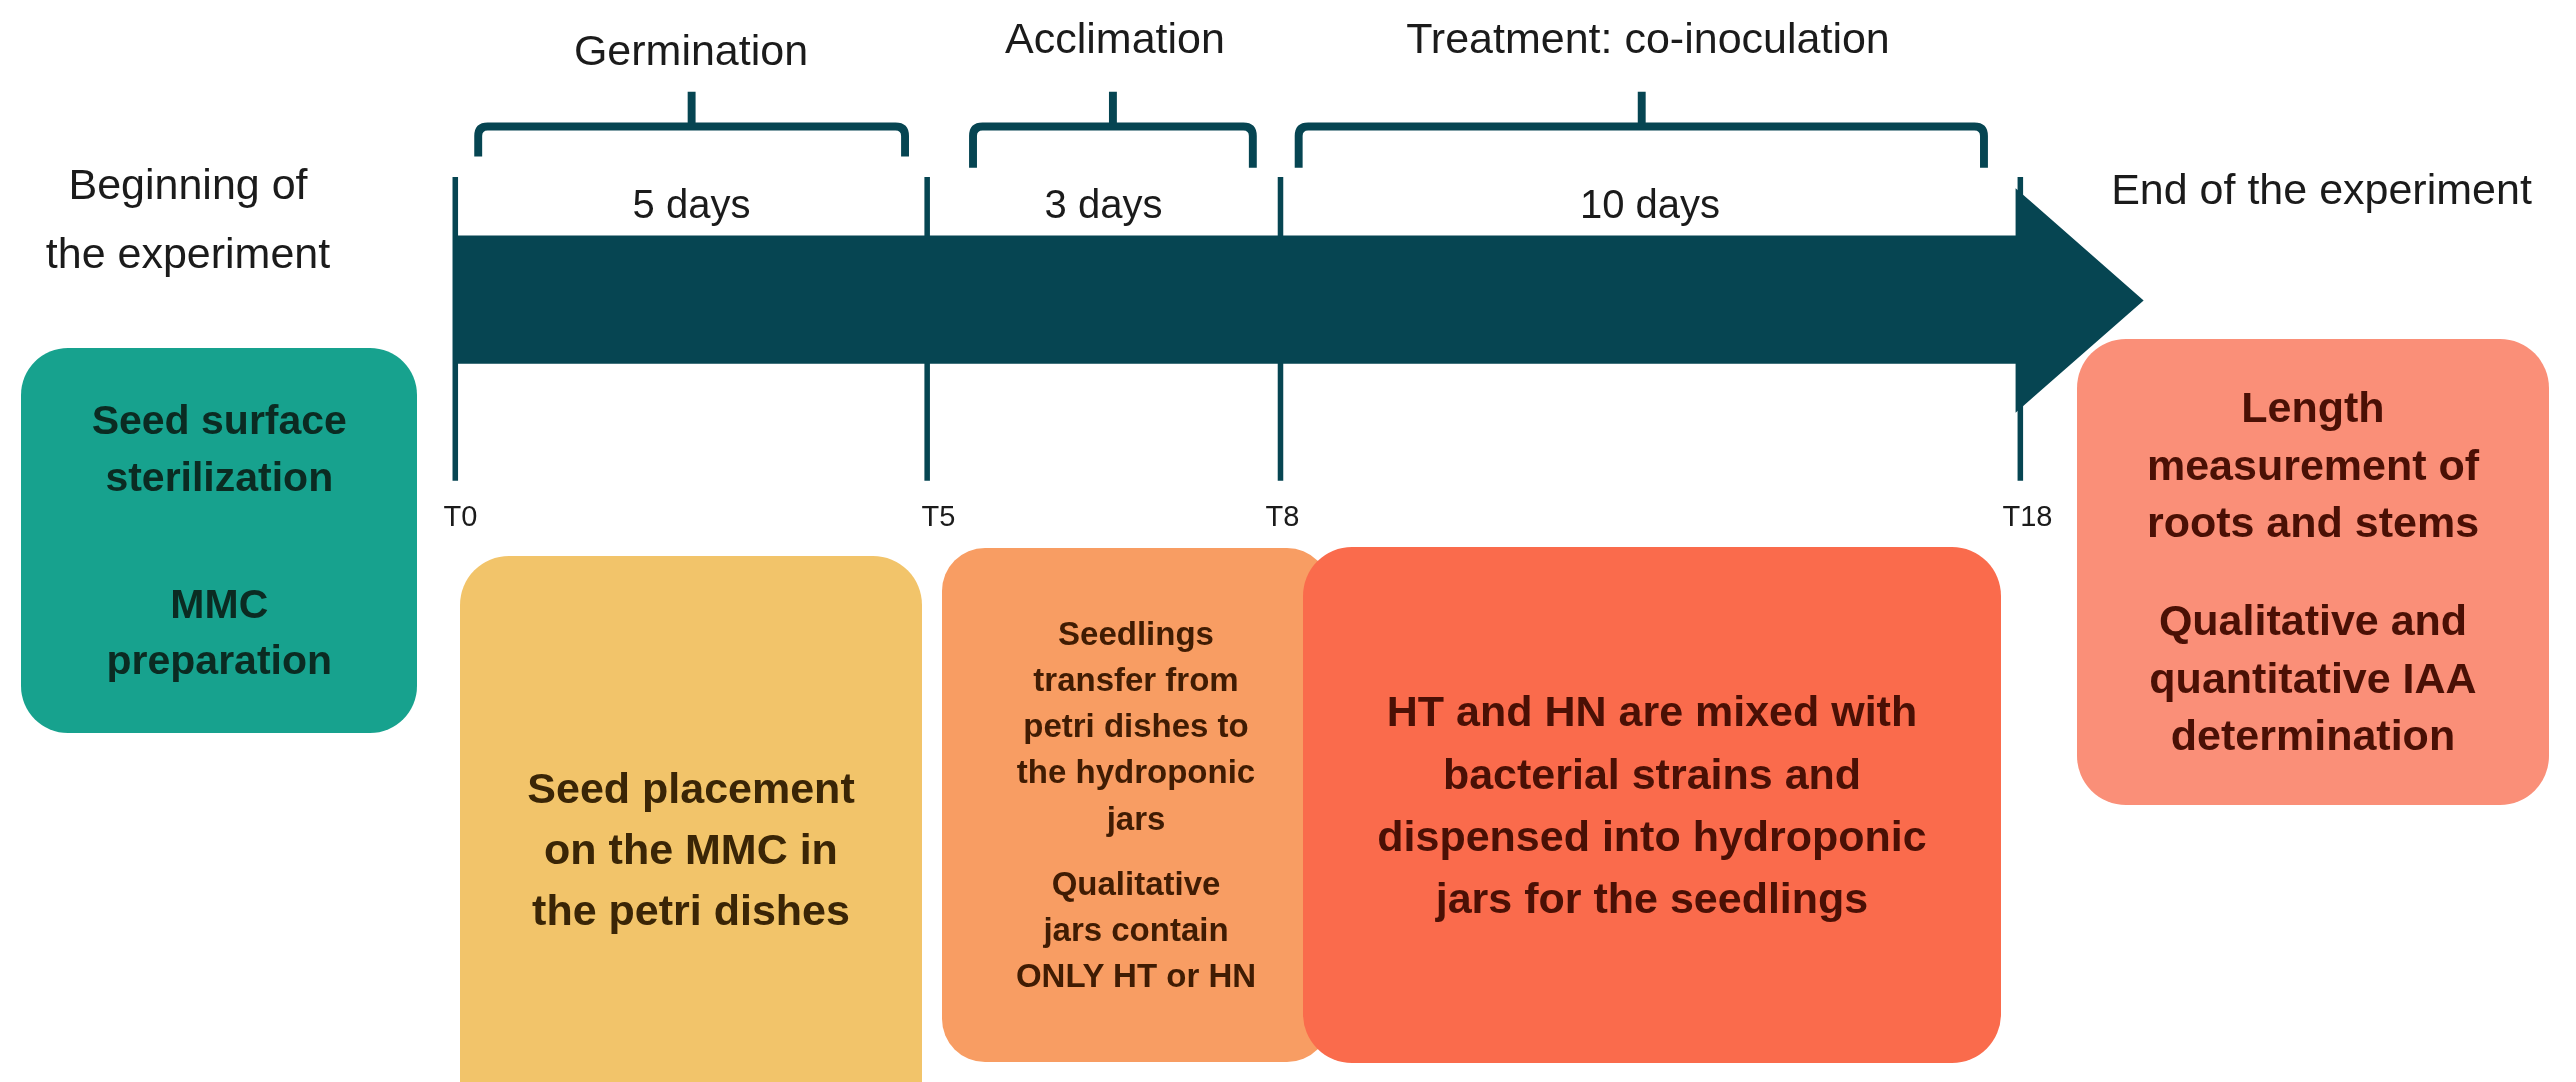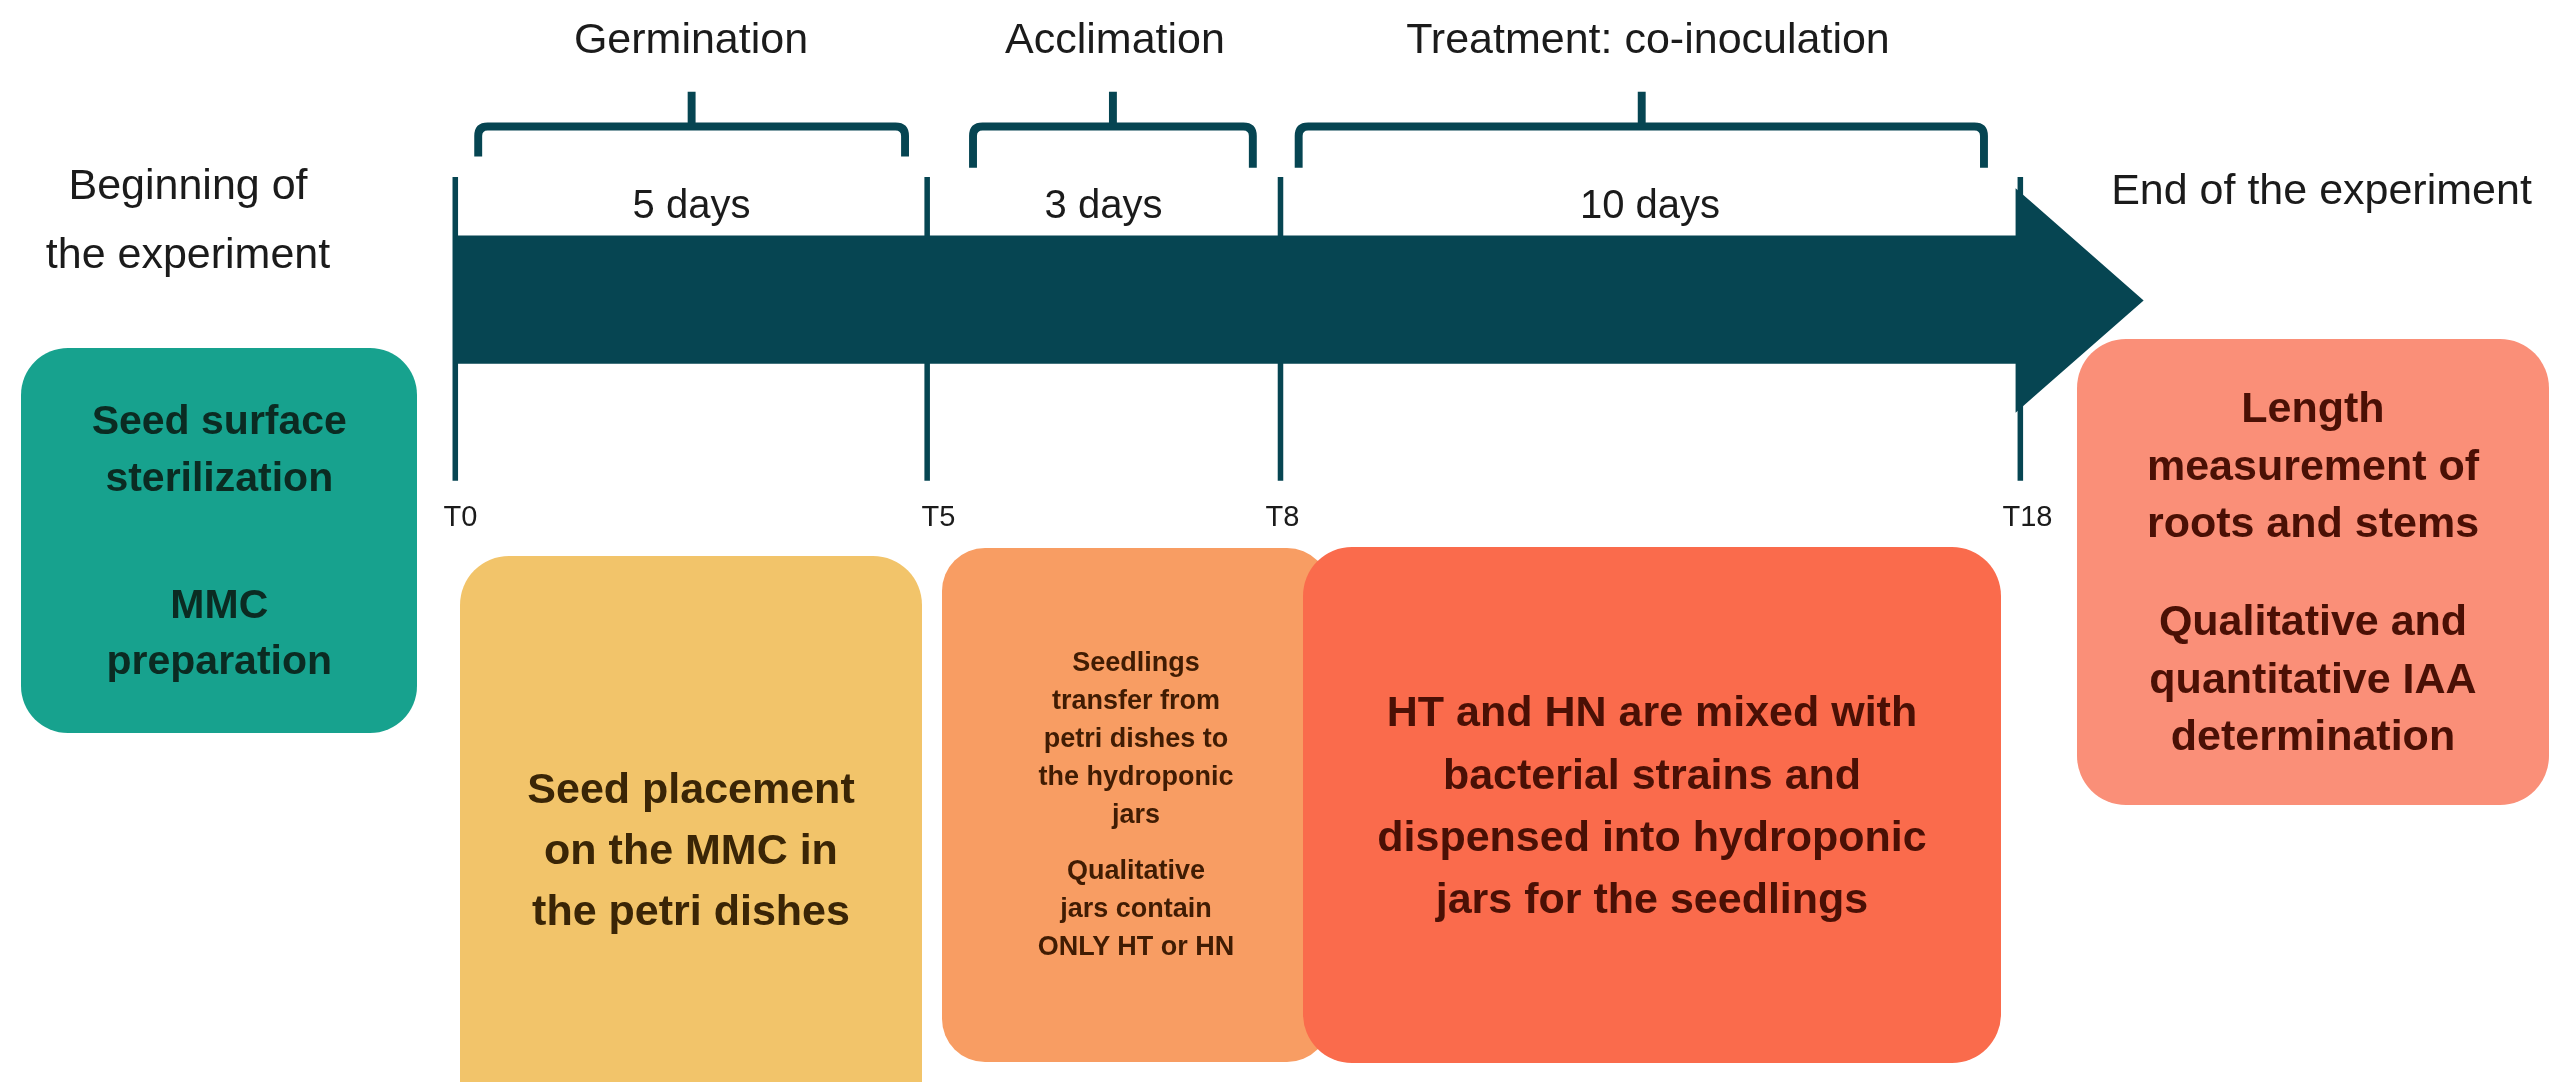--- a/index.html
+++ b/index.html
@@ -38,21 +38,21 @@
     font-size:41px;line-height:1.38;gap:70px;
   }
   .box-germination{
     left:460px;top:556px;width:462px;height:587px;border-radius:49px;
     background:var(--box_germination_bg);color:var(--box_germination_text);
     font-size:43px;line-height:1.42;
   }
   .box-acclimation{
     left:942px;top:548px;width:388px;height:514px;border-radius:43px;
     background:var(--box_acclimation_bg);color:var(--box_acclimation_text);
-    font-size:27px;line-height:1.4;gap:19px;
+    font-size:33px;line-height:1.4;gap:19px;
   }
   .box-treatment{
     left:1303px;top:547px;width:698px;height:516px;border-radius:49px;
     background:var(--box_treatment_bg);color:var(--box_treatment_text);
     font-size:43px;line-height:1.45;
   }
   .box-end{
     left:2077px;top:339px;width:472px;height:466px;border-radius:49px;
     background:var(--box_end_bg);color:var(--box_end_text);
     font-size:43px;line-height:1.34;gap:40px;
@@ -70,21 +70,21 @@
     <line class="ink-stroke" x1="1620" y1="224" x2="1620" y2="608" stroke-width="7"></line>
     <line class="ink-stroke" x1="2556" y1="224" x2="2556" y2="608" stroke-width="7"></line>
 
     <polygon class="ink-fill" points="576,298 2550,298 2550,238 2712,380 2550,522 2550,460 576,460"></polygon>
 
     <path class="ink-stroke" stroke-width="10" d="M 605 198 L 605 172 Q 605 160 617 160 L 1133 160 Q 1145 160 1145 172 L 1145 198 M 875 160 L 875 116"></path>
     <path class="ink-stroke" stroke-width="10" d="M 1231 212 L 1231 172 Q 1231 160 1243 160 L 1573 160 Q 1585 160 1585 172 L 1585 212 M 1408 160 L 1408 116"></path>
     <path class="ink-stroke" stroke-width="10" d="M 1643 212 L 1643 172 Q 1643 160 1655 160 L 2498 160 Q 2510 160 2510 172 L 2510 212 M 2077 160 L 2077 116"></path>
   </svg>
 
-  <div class="t phase-label" style="left:462px;width:458px;">Germination</div>
+  <div class="t phase-label" style="left:462px;width:458px;margin-top:12px;">Germination</div>
   <div class="t phase-label" style="left:933px;width:364px;">Acclimation</div>
   <div class="t phase-label" style="left:1308px;width:680px;">Treatment: co-inoculation</div>
 
   <div class="t duration-label" style="left:478px;width:427px;">5 days</div>
   <div class="t duration-label" style="left:927px;width:353px;">3 days</div>
   <div class="t duration-label" style="left:1280px;width:740px;">10 days</div>
 
   <div class="t side-label" style="left:12px;top:150px;width:352px;">Beginning of
 the experiment</div>
   <div class="t side-label" style="left:2067px;top:155px;width:509px;">End of the experiment</div>

